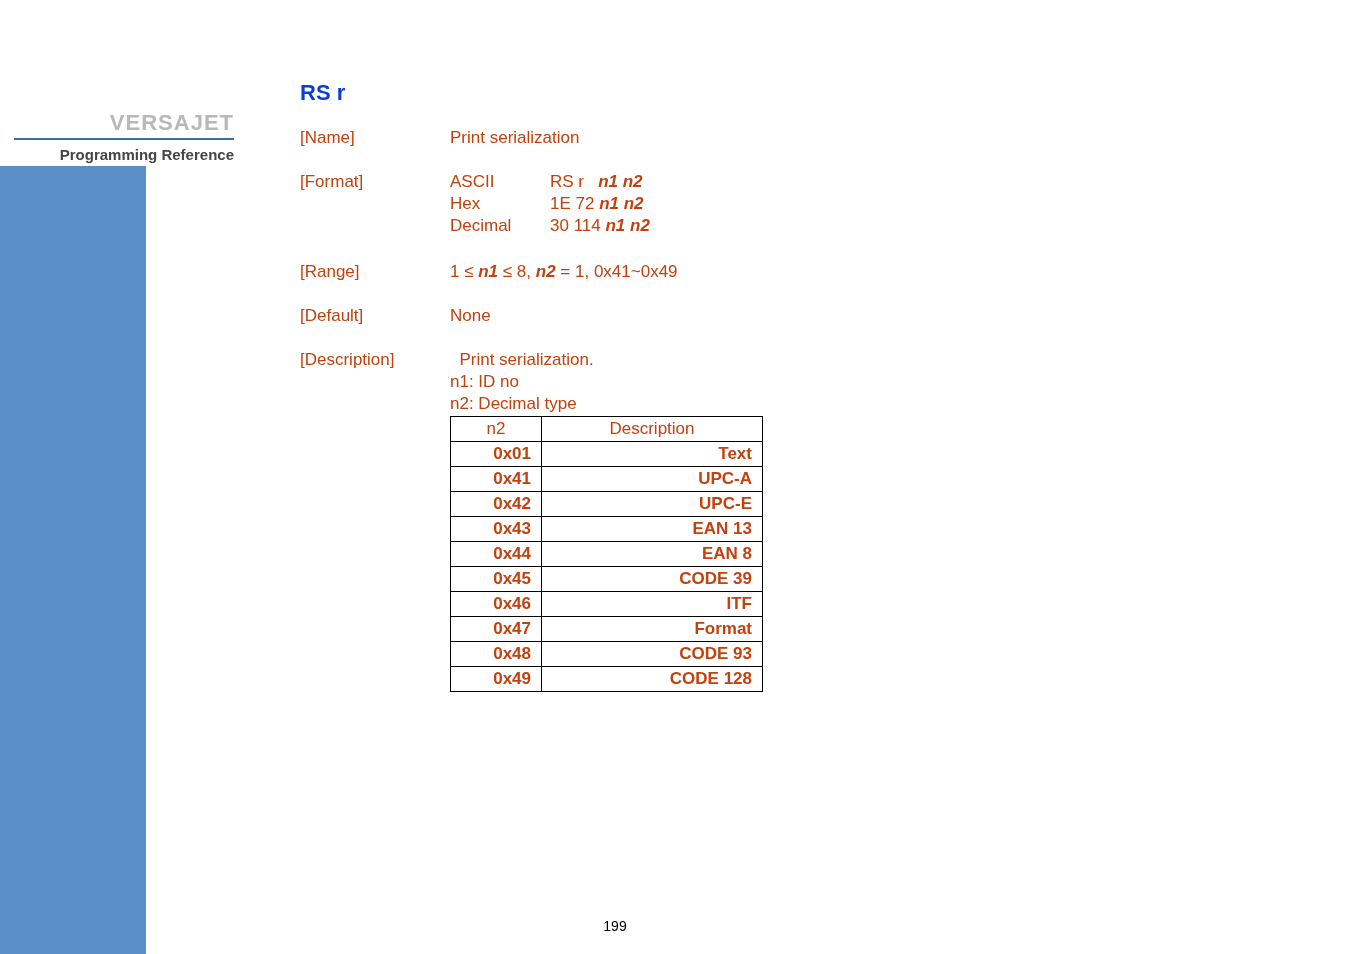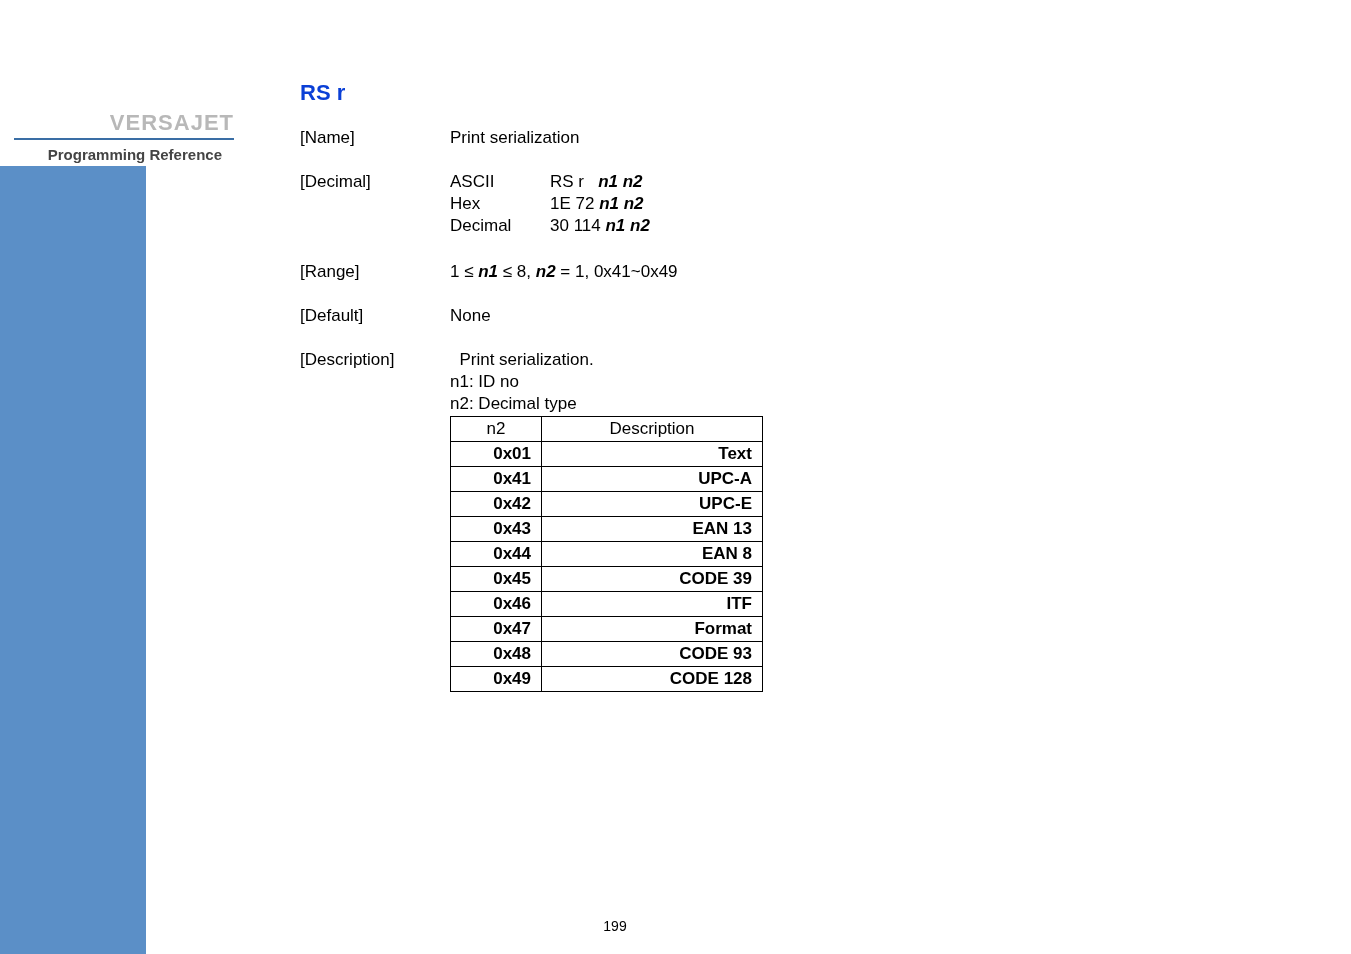--- a/index.html
+++ b/index.html
@@ -34,21 +34,21 @@
   }
   .brand-line {
     width: 220px;
     height: 2px;
     background: #3a6ea5;
     margin-top: 2px;
   }
   .ref-label {
     position: absolute;
     top: 146px;
-    right: 18px;
+    right: 6px;
     font-size: 15px;
     font-weight: bold;
     color: #444;
   }
   .blue-bar {
     position: absolute;
     left: 0;
     top: 166px;
     width: 146px;
     height: 788px;
@@ -63,21 +63,21 @@
   .cmd-title {
     font-size: 22px;
     font-weight: bold;
     color: #0a3fd6;
     margin-bottom: 22px;
   }
   .row {
     display: flex;
     margin-bottom: 24px;
     font-size: 17px;
-    color: #000000;
+    color: #c2410c;
   }
   .label-col {
     width: 150px;
     flex-shrink: 0;
   }
   .value-col {
     flex: 1;
   }
   .fmt-line {
     display: flex;
@@ -143,21 +143,21 @@
 
 <div class="content">
   <div class="cmd-title">RS r</div>
 
   <div class="row">
     <div class="label-col">[Name]</div>
     <div class="value-col">Print serialization</div>
   </div>
 
   <div class="row">
-    <div class="label-col">[Decimal]</div>
+    <div class="label-col">[Format]</div>
     <div class="value-col">
       <div class="fmt-line">
         <span class="fmt-key">ASCII</span>
         <span class="fmt-val">
           <span style="white-space:pre;">RS r   </span><span class="bold-ital">n1 n2</span>
         </span>
       </div>
       <div class="fmt-line">
         <span class="fmt-key">Hex</span>
         <span class="fmt-val">

